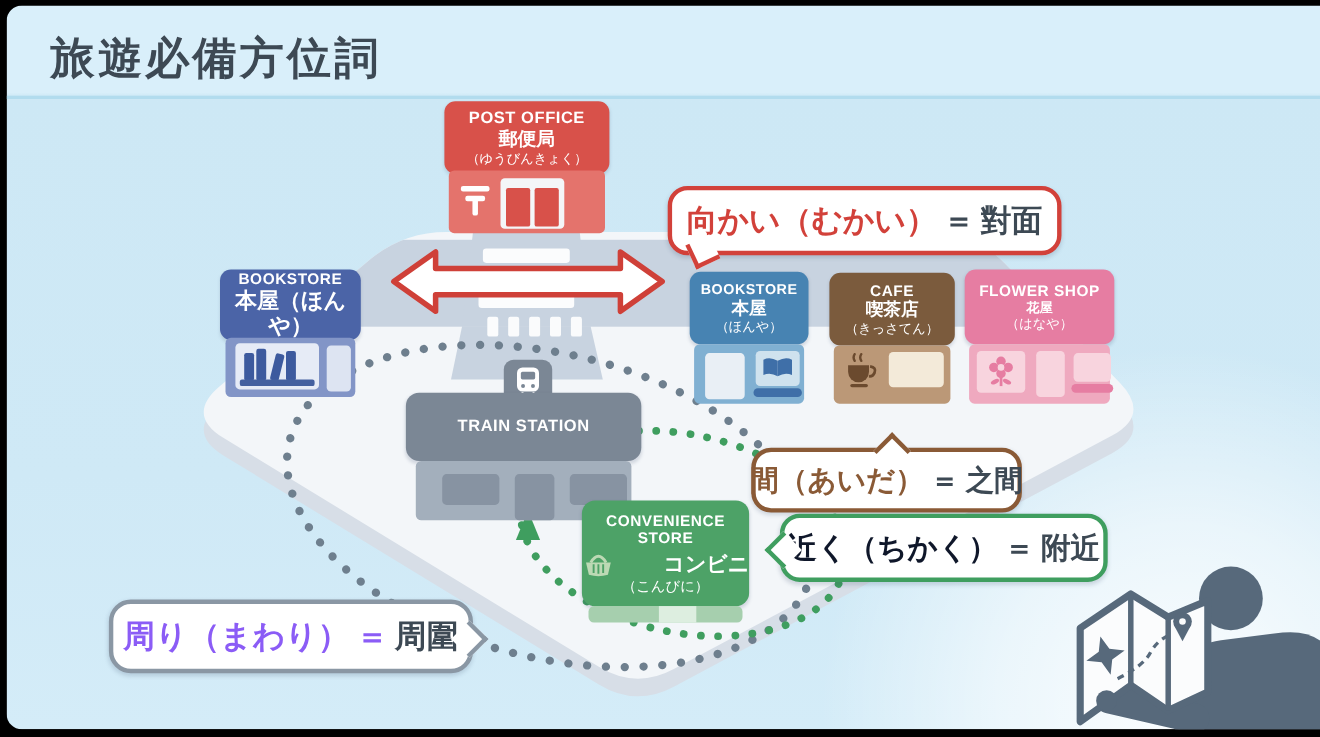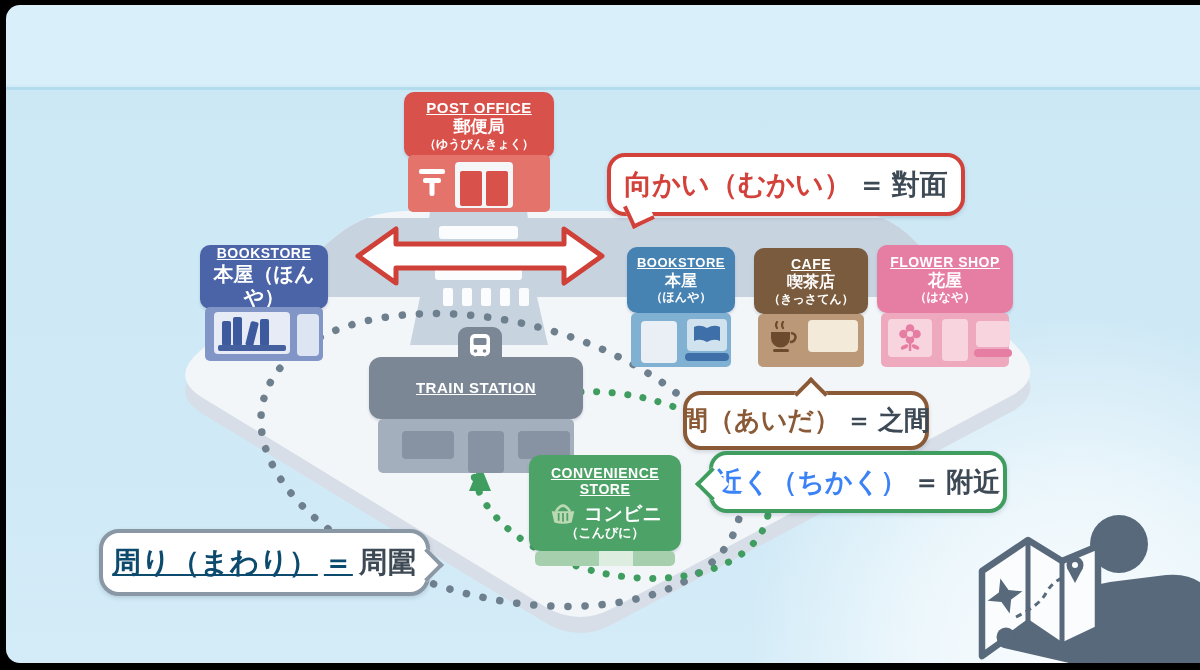--- a/index.html
+++ b/index.html
@@ -10,53 +10,54 @@
            radial-gradient(circle at 1070px 640px, rgba(255,255,255,.9) 0px, rgba(255,255,255,.55) 170px, rgba(255,255,255,0) 330px),
            linear-gradient(180deg,#d9effa 0%,#d9effa 12%,#cde8f5 12.6%,#cfe9f6 65%,#d4ecf8 100%);}
   .top-rule{position:absolute;left:0;top:82px;width:100%;height:3px;background:#b2dcee;}
   .page-title{position:absolute;left:40px;top:20px;font-size:40px;font-weight:bold;color:#3d4954;letter-spacing:3px;}
   svg.map-layer{position:absolute;left:0;top:0;z-index:1;}
 
   
   .bld{position:absolute;z-index:10;}
   .sign{position:absolute;left:0;top:0;width:100%;height:100%;border-radius:10px;color:#fff;text-align:center;
         display:flex;flex-direction:column;justify-content:center;gap:1px;box-shadow:0 2px 3px rgba(60,80,110,.18);}
-  .sign-en{font-size:14px;font-weight:bold;letter-spacing:.5px;line-height:1.15;text-decoration:underline;}
+  .sign-en{font-size:14px;font-weight:bold;letter-spacing:.5px;line-height:1.15;}
   .sign-jp{font-size:17px;font-weight:bold;line-height:1.15;}
-  .sign-kana{font-size:12px;font-weight:bold;line-height:1.1;}
+  .sign-kana{font-size:12px;font-weight:normal;line-height:1.1;}
   .bbody{position:absolute;border-radius:5px;}
   .panel{position:absolute;border-radius:4px;}
 
   
   .callout{position:absolute;z-index:30;background:#fff;border-radius:18px;display:flex;align-items:center;justify-content:center;
-           gap:6px;font-weight:bold;white-space:nowrap;box-shadow:0 2px 4px rgba(60,80,110,.2);}
+           gap:6px;font-weight:bold;white-space:nowrap;box-shadow:0 2px 4px rgba(60,80,110,.2);margin-top:16px;}
   .callout::after{content:"";position:absolute;width:20px;height:20px;background:#fff;}
   .term{font-weight:bold;}
   .eq,.tr{color:#3d4954;font-weight:bold;}
   .callout-mukai{left:601px;top:148px;width:358px;height:63px;border:4px solid #d2413a;font-size:28px;}
   .callout-mukai .term{color:#d2413a;}
   .callout-mukai::after{left:16px;bottom:-13px;border-right:4px solid #d2413a;border-bottom:4px solid #d2413a;transform:rotate(65deg);}
   .callout-aida{left:677px;top:386px;width:246px;height:59px;border:4px solid #8a5a36;font-size:26px;}
   .callout-aida .term{color:#8a5a36;}
   .callout-aida::after{left:112px;top:-13px;border-left:4px solid #8a5a36;border-top:4px solid #8a5a36;transform:rotate(45deg);}
   .callout-chikaku{left:703px;top:446px;width:298px;height:62px;border:4px solid #3f9e5f;font-size:27px;}
-  .callout-chikaku .term{color:#3b82f6;}
+  .callout-chikaku .term{color:#0f172a;}
   .callout-chikaku::after{left:-13px;top:17px;border-left:4px solid #3f9e5f;border-bottom:4px solid #3f9e5f;transform:rotate(45deg);}
   .callout-mawari{left:93px;top:524px;width:331px;height:67px;border:4px solid #8a97a4;font-size:29px;border-radius:20px;}
-  .callout-mawari .term,.callout-mawari .eq{color:#0c4a6e;text-decoration:underline;}
+  .callout-mawari .term,.callout-mawari .eq{color:#8b5cf6;}
   .callout-mawari::after{right:-13px;top:20px;border-top:4px solid #8a97a4;border-right:4px solid #8a97a4;transform:rotate(45deg);}
 
   .station-icon{position:absolute;left:452px;top:322px;width:44px;height:44px;background:#7b8795;border-radius:9px;z-index:9;
                 display:flex;align-items:center;justify-content:center;}
   .book{position:absolute;background:#3d5a9e;border-radius:2px;}
 </style>
 </head>
 <body>
 
 <div class="slide">
+  <div class="page-title">旅遊必備方位詞</div>
   <div class="top-rule"></div>
 
   <svg class="map-layer" width="1200" height="670" viewBox="0 0 1200 670">
     <defs>
       <path id="plate" d="M 400 206 L 840 206 Q 880 206 908 235 L 1012 343 Q 1040 372 1005 391
                          L 607 603 Q 572 622 538 601 L 197 393 Q 163 372 194 346 L 329 232 Q 360 206 400 206 Z"></path>
       <clipPath id="plateClip">
           <use href="#plate"></use>
         </clipPath>
     </defs>
@@ -169,21 +170,21 @@
         <path d="M25 12 q6 1 4 6 q-1.5 3.5 -5 3" stroke="#6b4a2e" stroke-width="2.5" fill="none"></path>
         <rect x="7" y="28" width="16" height="3" rx="1.5" fill="#6b4a2e"></rect>
       </svg>
       <div class="panel" style="left:50px;top:6px;width:50px;height:32px;background:#f3ead9"></div>
     </div>
   </div>
 
   <div class="bld" style="left:871px;top:240px;width:136px;height:68px;">
     <div class="sign" style="background:#e67da2">
       <div class="sign-en">FLOWER SHOP</div>
-      <div class="sign-jp" style="font-size:17px">花屋</div>
+      <div class="sign-jp" style="font-size:12px">花屋</div>
       <div class="sign-kana">（はなや）</div>
     </div>
     <div class="bbody" style="left:4px;top:68px;width:128px;height:54px;background:#efa9bf">
       <div class="panel" style="left:7px;top:6px;width:44px;height:38px;background:#f8d4de;display:flex;align-items:center;justify-content:center">
         <svg width="26" height="32" viewBox="0 0 26 32">
           <circle cx="13" cy="6.5" r="4.3" fill="#e67da2"></circle>
             <circle cx="6.5" cy="12" r="4.3" fill="#e67da2"></circle>
           <circle cx="19.5" cy="12" r="4.3" fill="#e67da2"></circle>
             <circle cx="13" cy="17.5" r="4.3" fill="#e67da2"></circle>
           <circle cx="13" cy="12" r="3" fill="#f8d4de"></circle>
@@ -216,21 +217,21 @@
       <div class="panel" style="left:24px;top:12px;width:52px;height:28px;background:#8793a2"></div>
       <div class="panel" style="left:90px;top:12px;width:36px;height:42px;background:#8793a2"></div>
       <div class="panel" style="left:140px;top:12px;width:52px;height:28px;background:#8793a2"></div>
     </div>
   </div>
 
   <div class="bld" style="left:523px;top:450px;width:152px;height:96px;">
     <div class="sign" style="background:#4da267;border-radius:12px;gap:0">
       <div class="sign-en">CONVENIENCE</div>
       <div class="sign-en">STORE</div>
-      <div style="display:flex;align-items:center;justify-content:center;gap:6px;margin-top:3px">
+      <div style="display:flex;align-items:center;justify-content:space-between;gap:6px;margin-top:3px">
         <svg width="30" height="26" viewBox="0 0 34 30">
           <path d="M9 13 Q17 0 25 13" stroke="#bcd9b4" stroke-width="3" fill="none"></path>
           <path d="M4 13 h26 l-3 13 q-10 3 -20 0 Z" fill="#bcd9b4"></path>
           <line x1="12" y1="15" x2="12" y2="24" stroke="#4da267" stroke-width="2"></line>
           <line x1="17" y1="15" x2="17" y2="25" stroke="#4da267" stroke-width="2"></line>
           <line x1="22" y1="15" x2="22" y2="24" stroke="#4da267" stroke-width="2"></line>
         </svg>
         <span class="sign-jp" style="font-size:19px">コンビニ</span>
       </div>
       <div class="sign-kana" style="font-size:13px">（こんびに）</div>

